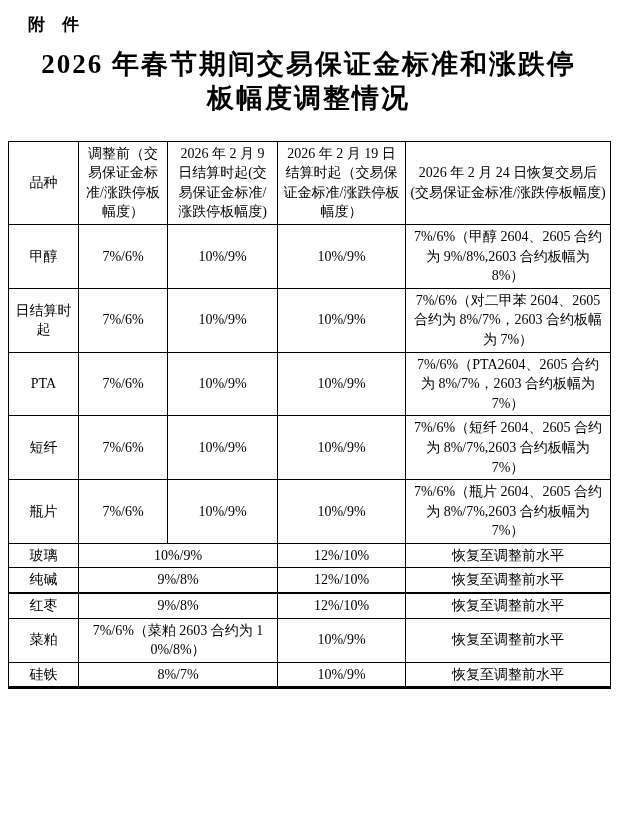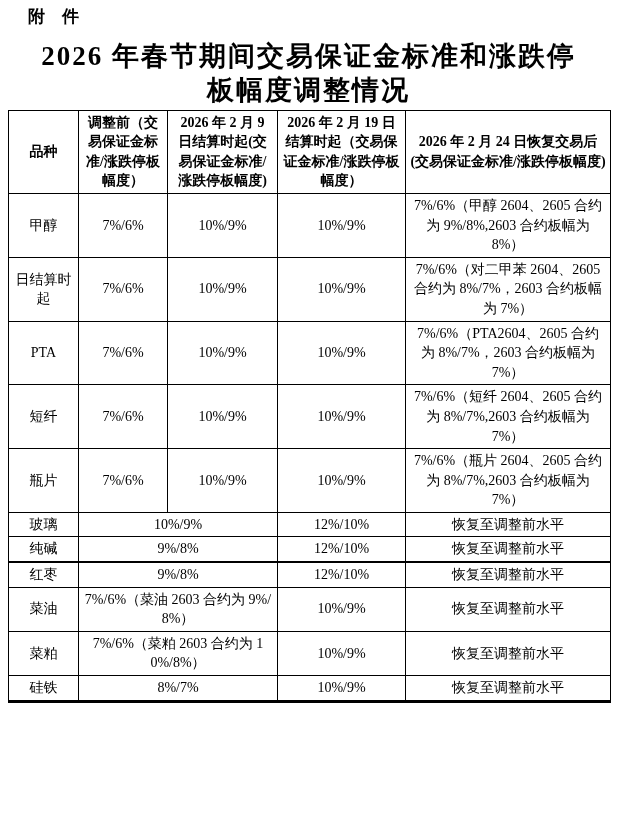--- a/index.html
+++ b/index.html
@@ -8,31 +8,31 @@
     background: #ffffff;
   }
   .page {
     position: relative;
     width: 617px;
     height: 824px;
     box-sizing: border-box;
     background: #ffffff;
     color: #000000;
     font-family: "Liberation Serif", "DejaVu Serif", serif;
-    padding-top: 6px;
+    padding-top: 14px;
     overflow: hidden;
   }
   .attach {
     margin-left: 28px;
     font-size: 17px;
     font-weight: bold;
     line-height: 1.3;
   }
   .doc-title {
-    margin: 12px auto 2px auto;
+    margin: 12px auto 25px auto;
     text-align: center;
     font-size: 27px;
     font-weight: bold;
     letter-spacing: 2px;
     line-height: 1.25;
   }
   .doc-title .tl { display: block; }
   table.margin-table {
     border-collapse: collapse;
     table-layout: fixed;
@@ -45,21 +45,21 @@
     border: 1px solid #000;
     text-align: center;
     vertical-align: middle;
     font-size: 14px;
     line-height: 1.4;
     padding: 2px 4px;
     box-sizing: border-box;
     word-break: break-all;
   }
   .margin-table thead tr { height: 82px; }
-  .margin-table th { font-weight: bold; margin-top: 7px; }
+  .margin-table th { font-weight: normal; margin-top: 7px; }
   .margin-table tbody tr { height: 21px; }
   
   .margin-table tbody tr:nth-child(8) td { border-top: 2.5px solid #000; }
 </style>
 </head>
 <body>
 
 <div class="page">
 
   <div class="attach">附　件</div>
@@ -134,26 +134,20 @@
           <td>12%/10%</td>
           <td>恢复至调整前水平</td>
         </tr>
         <tr>
           <td>红枣</td>
           <td colspan="2">9%/8%</td>
           <td>12%/10%</td>
           <td>恢复至调整前水平</td>
         </tr>
         <tr>
-          <td>菜油</td>
-          <td colspan="2">7%/6%（菜油 2603 合约为 9%/8%）</td>
-          <td>10%/9%</td>
-          <td>恢复至调整前水平</td>
-        </tr>
-        <tr>
           <td>菜粕</td>
           <td colspan="2">7%/6%（菜粕 2603 合约为 10%/8%）</td>
           <td>10%/9%</td>
           <td>恢复至调整前水平</td>
         </tr>
         <tr>
           <td>硅铁</td>
           <td colspan="2">8%/7%</td>
           <td>10%/9%</td>
           <td>恢复至调整前水平</td>

